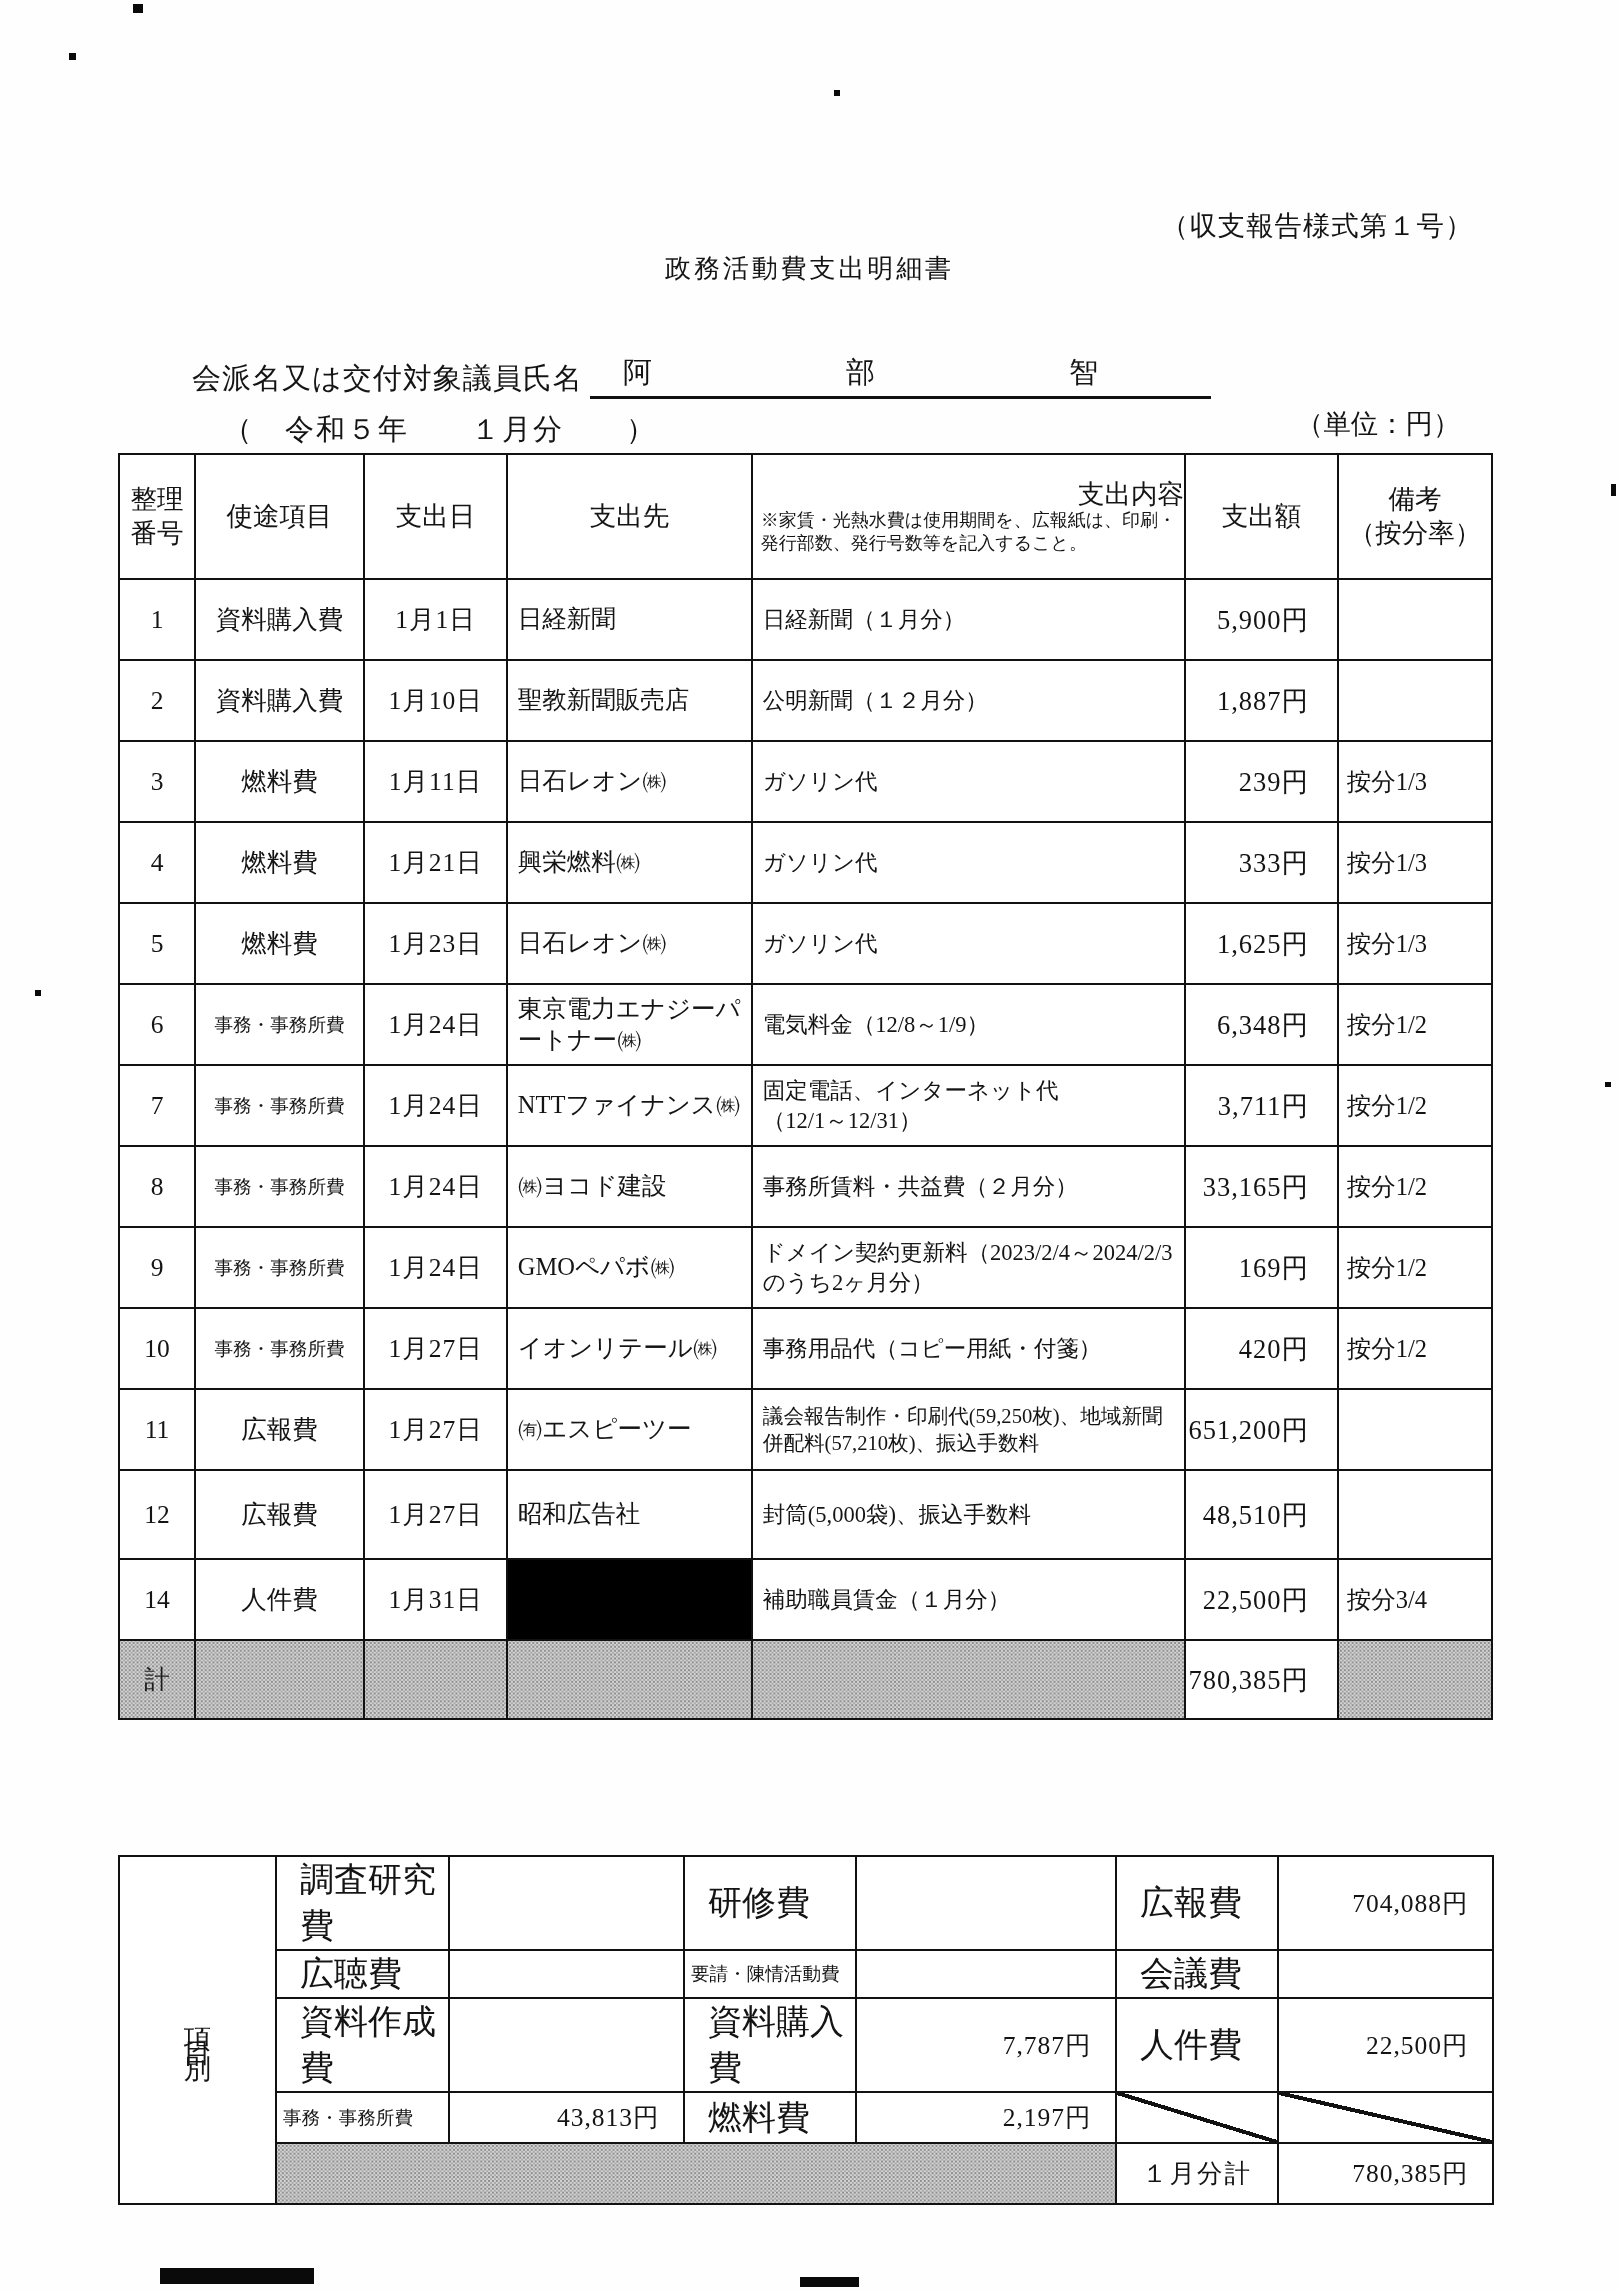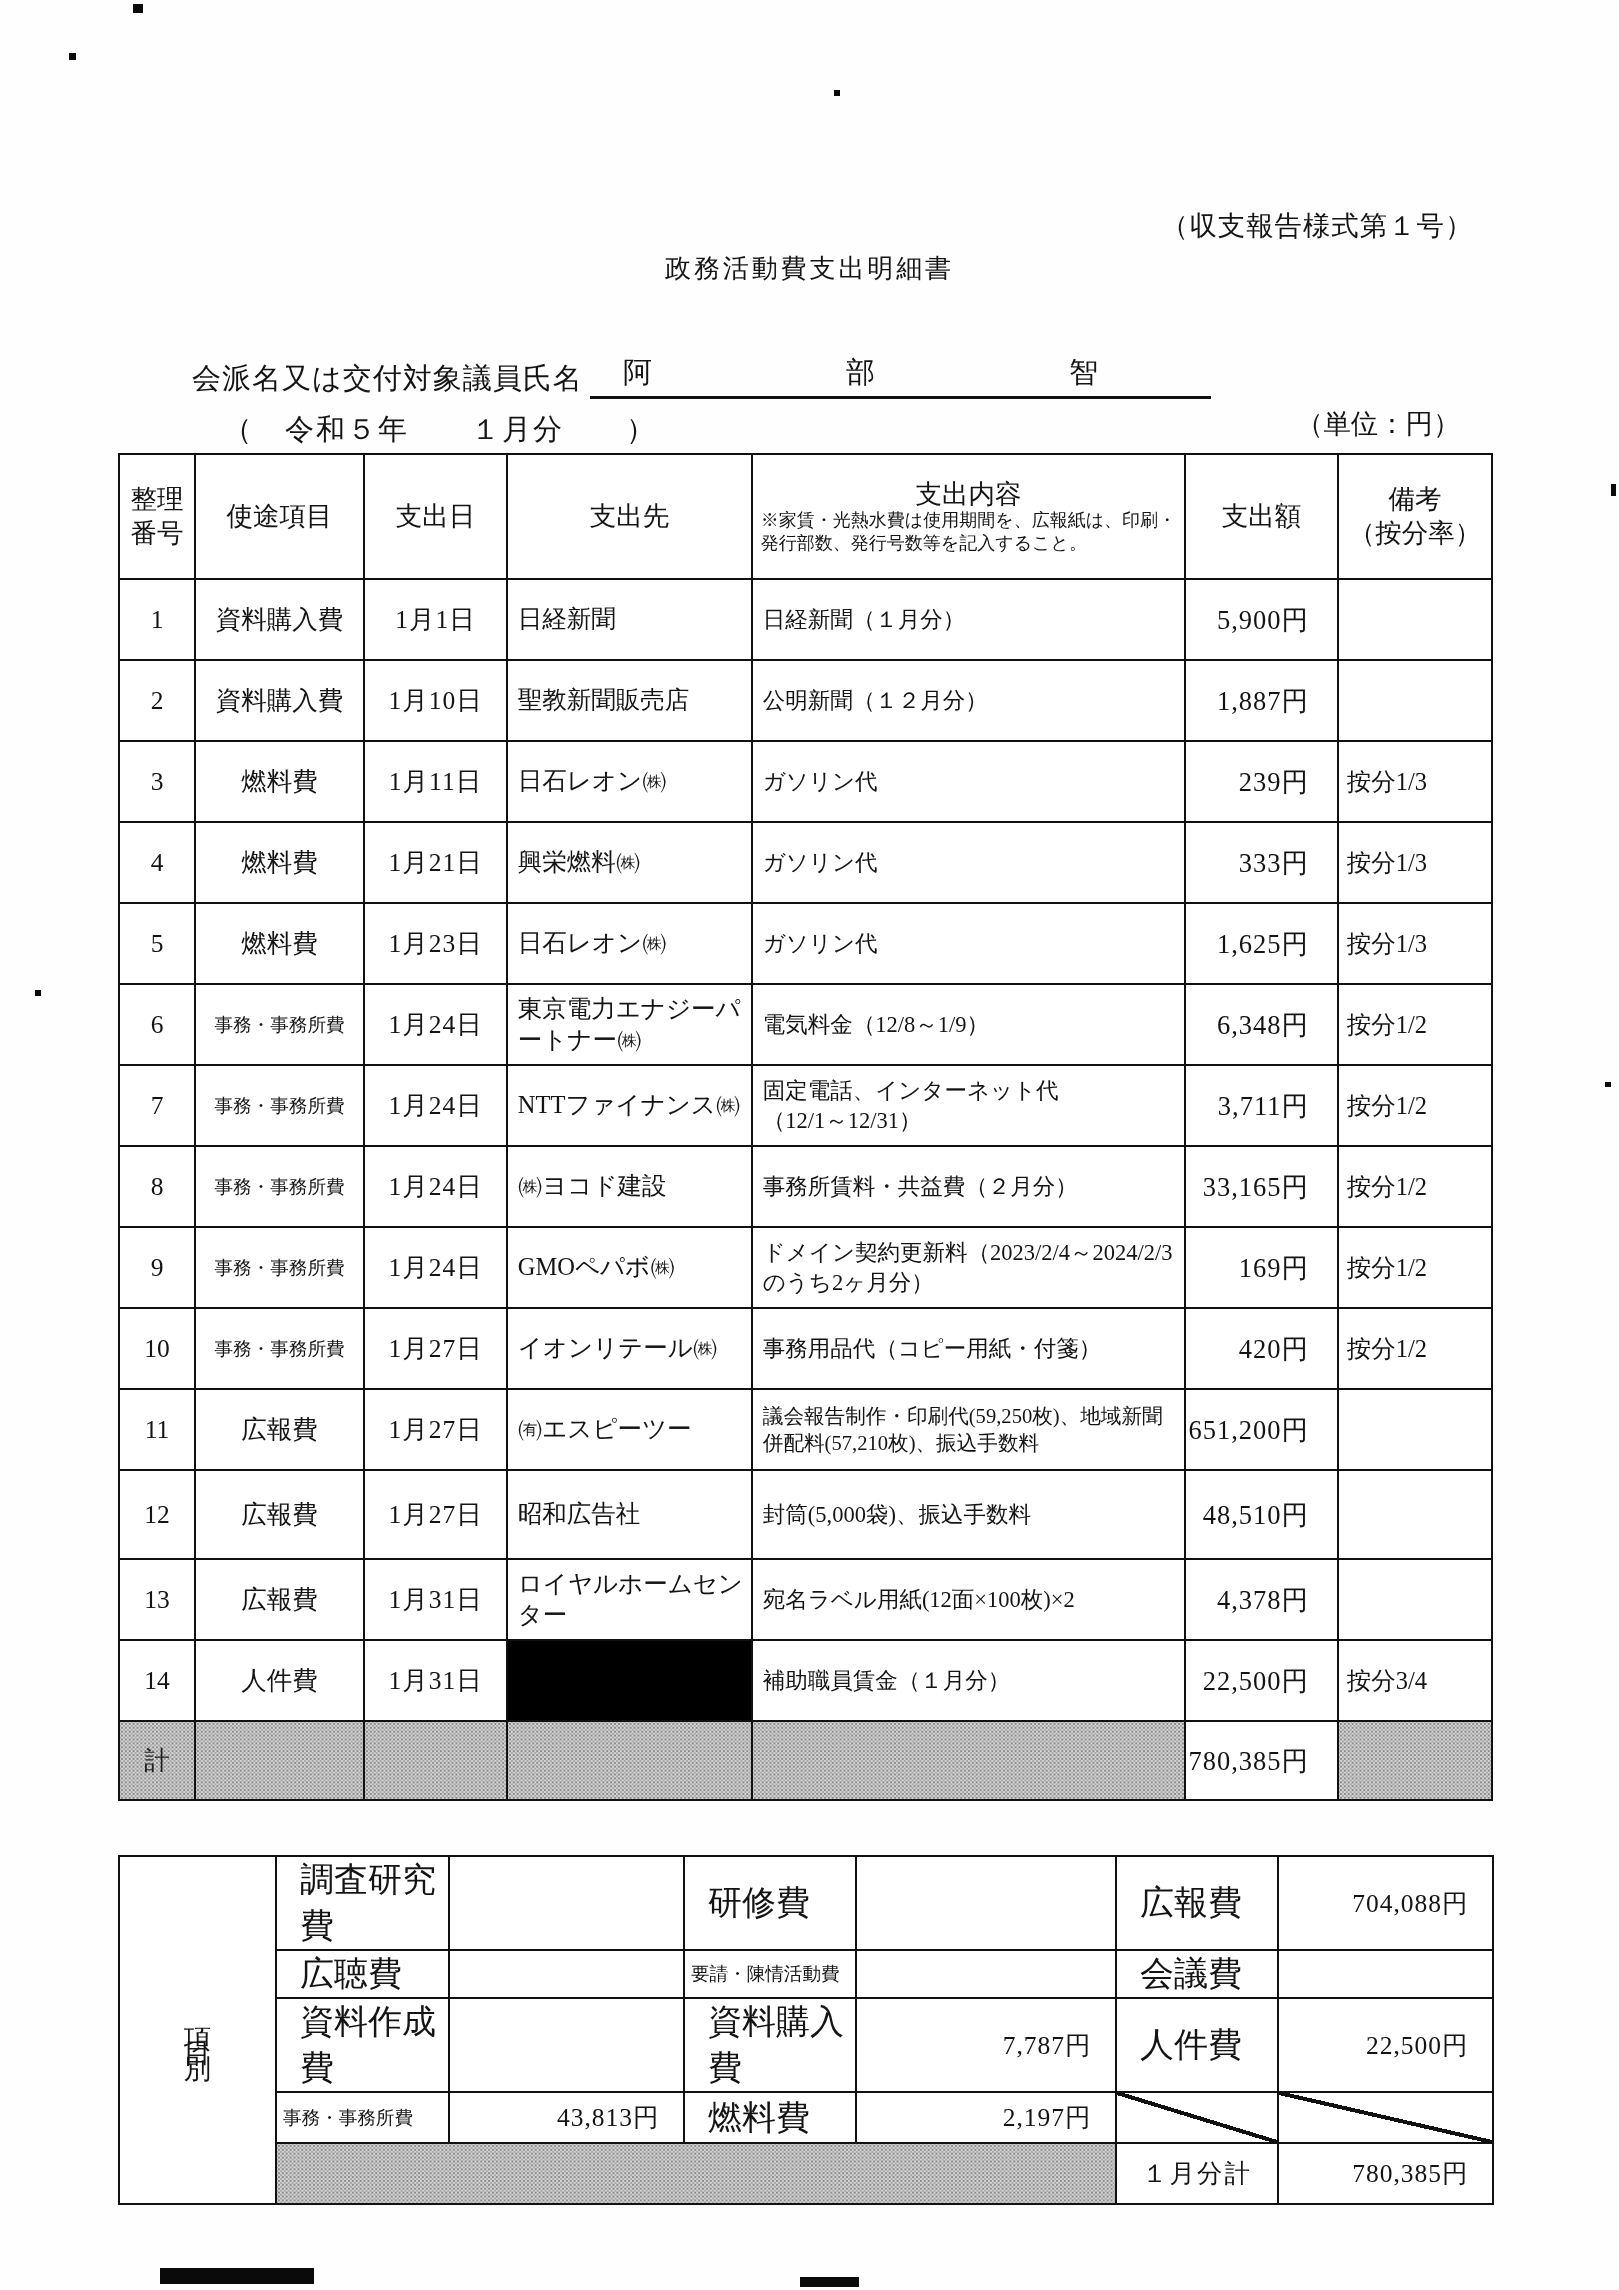--- a/index.html
+++ b/index.html
@@ -19,21 +19,21 @@
   .period-line{left:223px;top:410px;font-size:29px;letter-spacing:2px;}
   .unit-note{left:1296px;top:406px;font-size:27.4px;}
 
   table{border-collapse:collapse;table-layout:fixed;background:#fff;}
   table.main{position:absolute;left:118px;top:453px;width:1373px;border:2.9px solid #111;}
   table.summary{position:absolute;left:118px;top:1855px;width:1373px;border:2.9px solid #111;}
   td,th{border:2.5px solid #111;padding:0;vertical-align:middle;font-weight:normal;overflow:hidden;}
 
   
   .h-cell{font-size:26.5px;text-align:center;line-height:1.25;white-space:pre-line;}
-  .h-content .t{display:block;text-align:center;font-size:26.5px;line-height:1.15;margin-top:2px;}
+  .h-content .t{display:block;text-align:right;font-size:26.5px;line-height:1.15;margin-top:2px;}
   .h-content .n{display:block;text-align:left;font-size:18px;line-height:1.25;padding:0 7.8px 2px 7.8px;}
   .c-no{text-align:center;font-size:25.5px;}
   .c-cat{text-align:center;font-size:25.5px;}
   .c-cat.small{font-size:18.6px;}
   .c-date{text-align:center;font-size:25.5px;letter-spacing:1px;border-radius:17px;}
   .c-payee{text-align:left;font-size:24.5px;padding:2px 5.9px 2px 9.8px;line-height:1.25;}
   .c-content{text-align:left;font-size:22.5px;padding:2px 7.8px 2px 9.8px;line-height:1.3;white-space:pre-line;}
   .c-amount{text-align:right;font-size:26.5px;padding-right:28px;letter-spacing:1px;}
   .c-remarks{text-align:left;font-size:24.5px;padding-left:7.8px;}
   .redact{background:#000;}
@@ -209,29 +209,20 @@
       <tr style="height:89px">
         <td class="c-no">12</td>
         <td class="c-cat">広報費</td>
         <td class="c-date">1月27日</td>
         <td class="c-payee">昭和広告社</td>
         <td class="c-content">封筒(5,000袋)、振込手数料</td>
         <td class="c-amount">48,510円</td>
         <td class="c-remarks"></td>
       </tr>
       <tr style="height:81px">
-        <td class="c-no">13</td>
-        <td class="c-cat">広報費</td>
-        <td class="c-date">1月31日</td>
-        <td class="c-payee">ロイヤルホームセンター</td>
-        <td class="c-content">宛名ラベル用紙(12面×100枚)×2</td>
-        <td class="c-amount">4,378円</td>
-        <td class="c-remarks"></td>
-      </tr>
-      <tr style="height:81px">
         <td class="c-no">14</td>
         <td class="c-cat">人件費</td>
         <td class="c-date">1月31日</td>
         <td class="c-payee redact"></td>
         <td class="c-content">補助職員賃金（１月分）</td>
         <td class="c-amount">22,500円</td>
         <td class="c-remarks">按分3/4</td>
       </tr>
 
       <tr style="height:79px">

